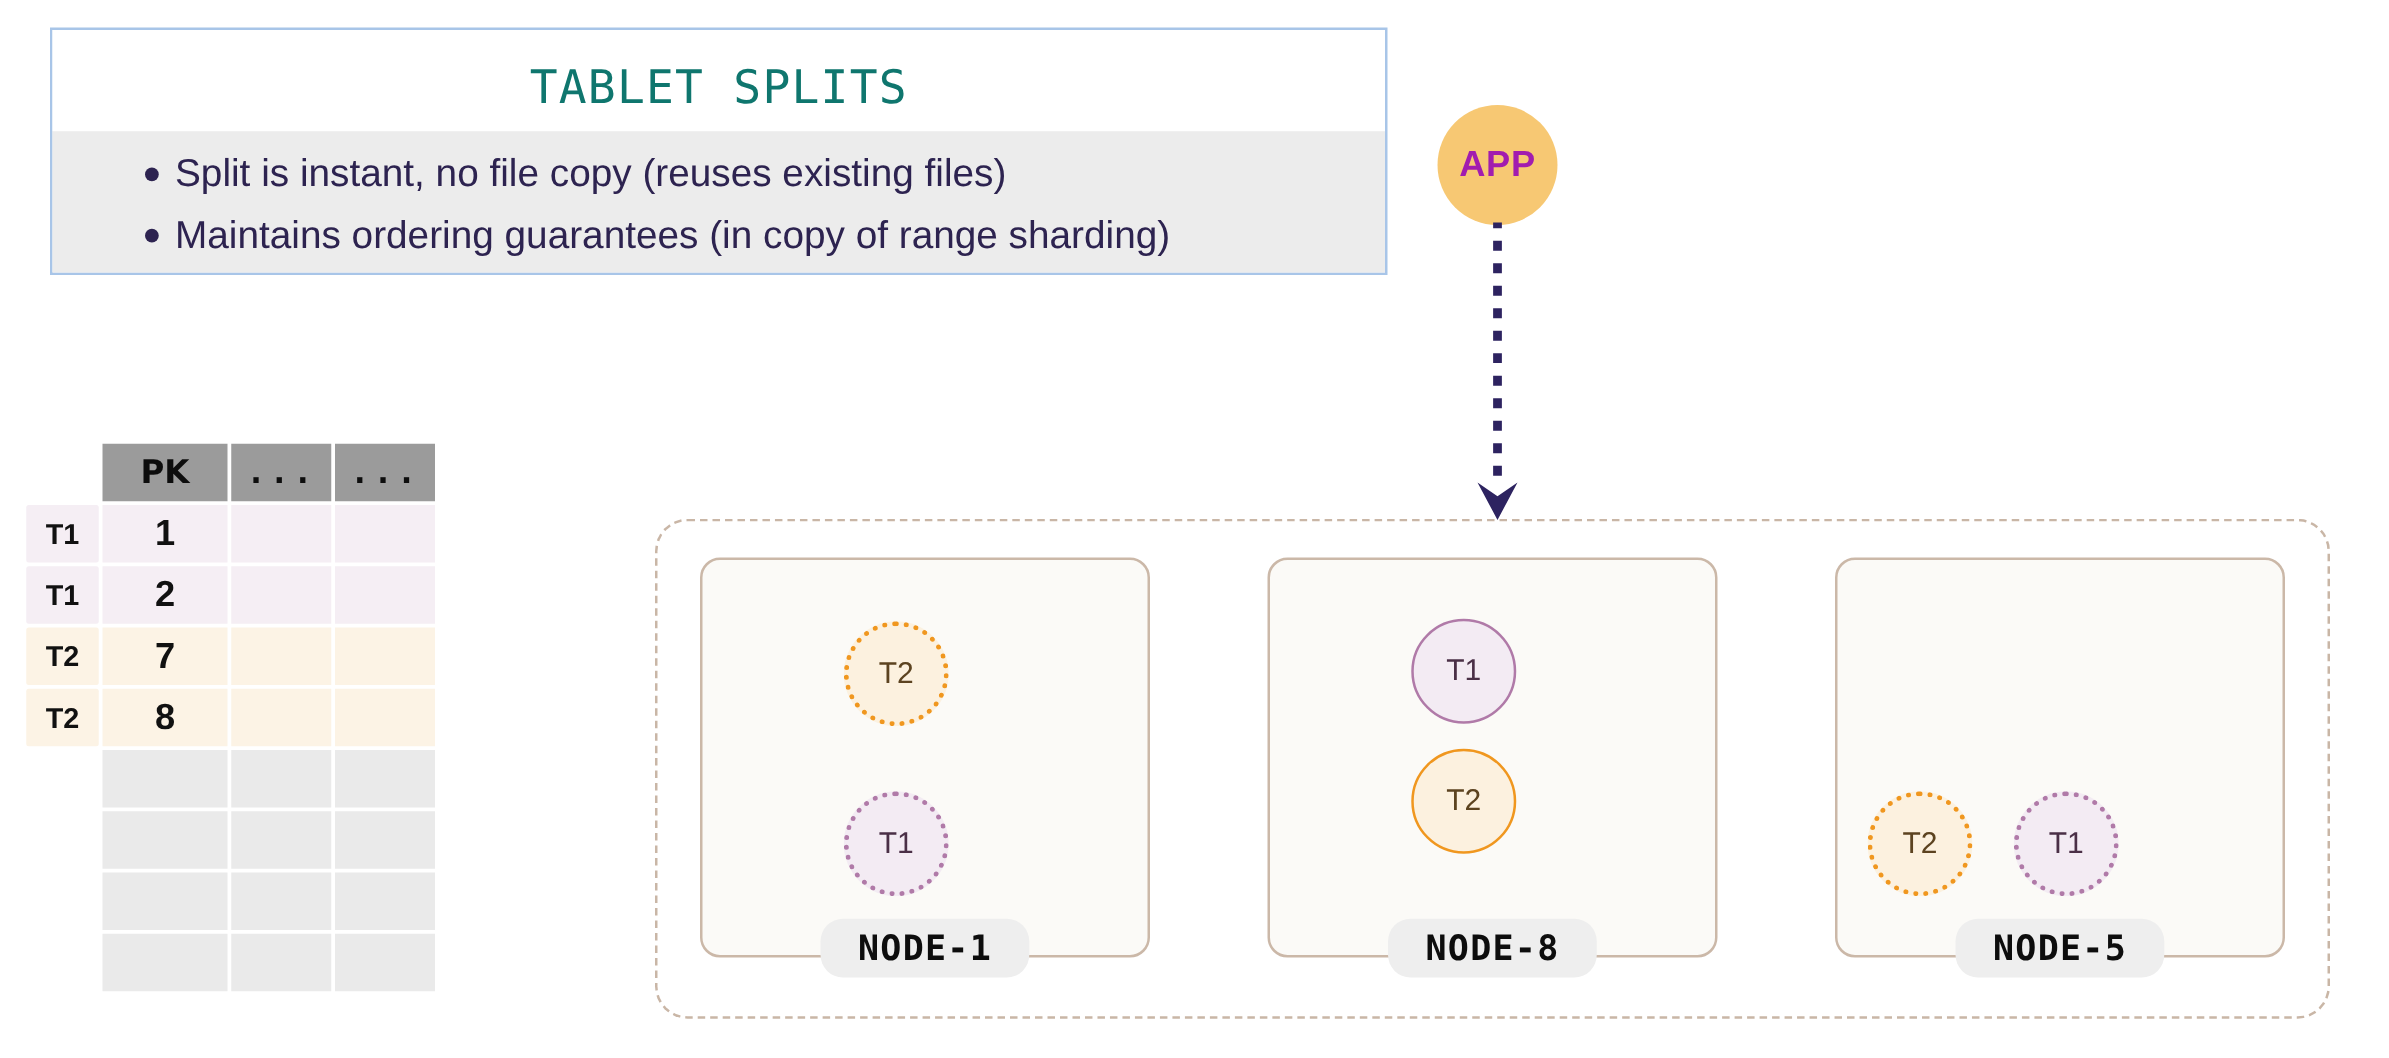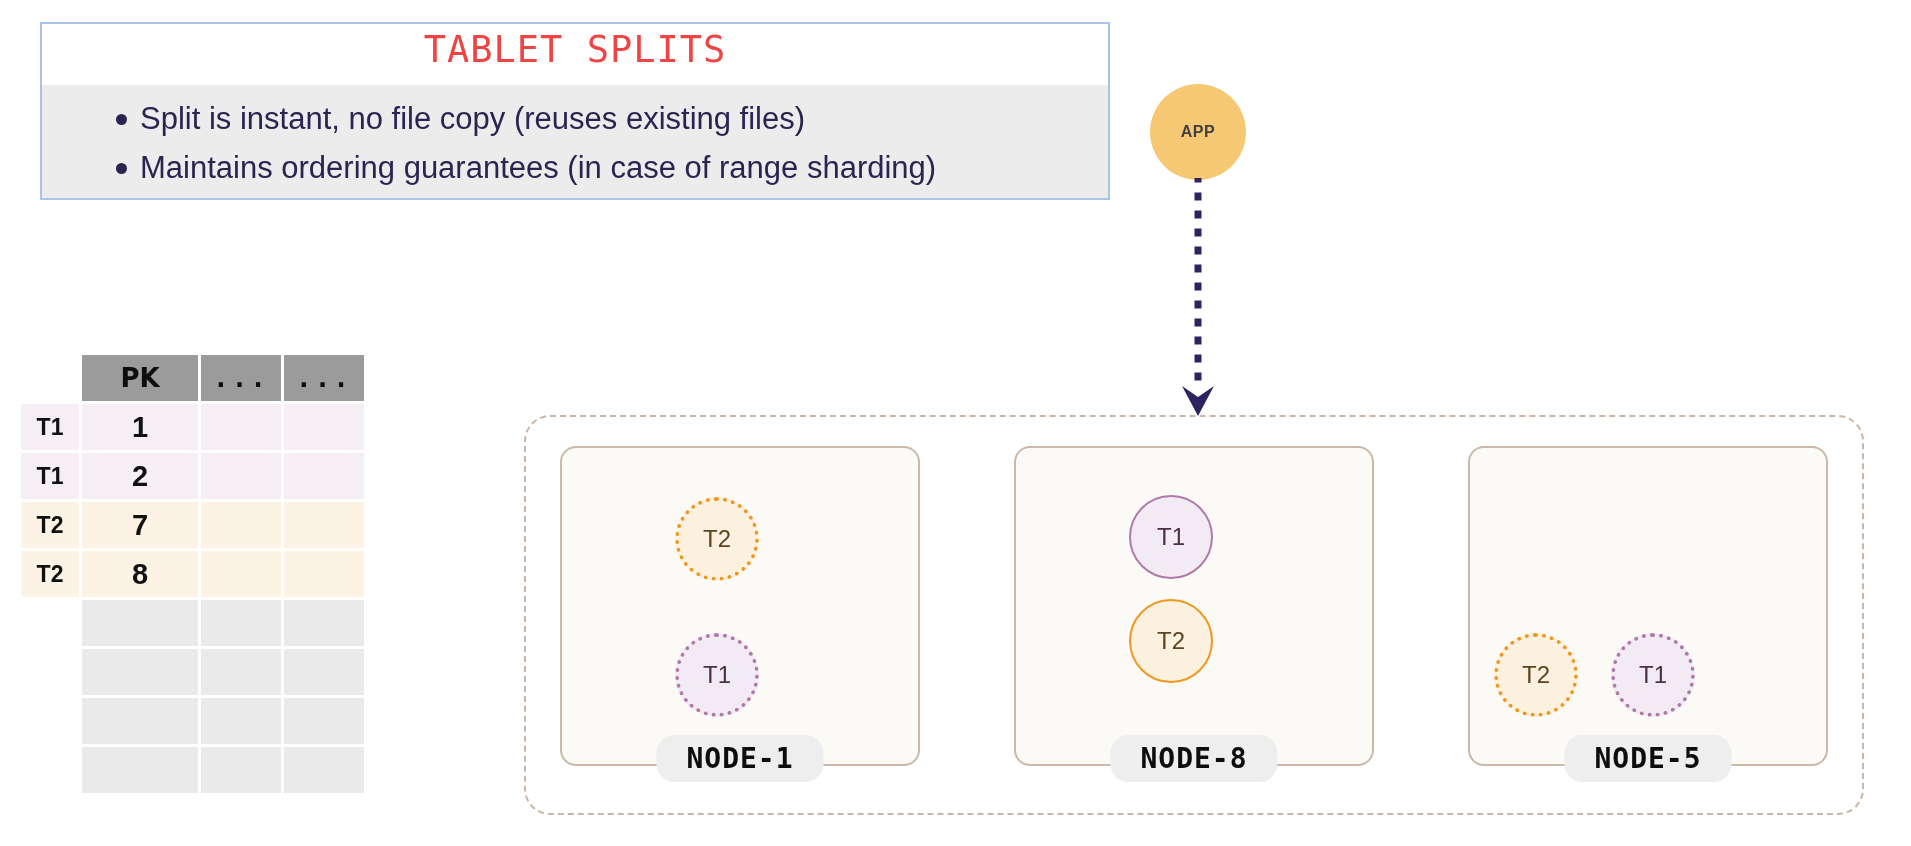--- a/index.html
+++ b/index.html
@@ -23,23 +23,23 @@
     top: 22px;
     width: 1070px;
     border: 2px solid #a8c5e8;
     box-sizing: border-box;
     background: #ffffff;
   }
   #callout-title {
     text-align: center;
     font-family: "DejaVu Sans Mono", "Liberation Mono", monospace;
     font-size: 37px;
-    color: #ef4444;
+    color: #0f766e;
     letter-spacing: 1px;
-    padding: 4px 0 14px 0;
+    padding: 24px 0 14px 0;
     background: #ffffff;
     font-weight: 400;
   }
   #callout-body {
     background: #ececec;
     padding: 8px 0 4px 0;
   }
   #callout-list {
     margin: 0;
     padding: 0;
@@ -97,21 +97,21 @@
     font-weight: bold;
     text-align: center;
     vertical-align: middle;
     height: 42px;
     font-family: "DejaVu Sans", sans-serif;
   }
   .hdr-cell.mono {
     font-family: "DejaVu Sans Mono", "Liberation Mono", monospace;
     letter-spacing: 3px;
   }
-  .col-pk  { width: 116px; }
+  .col-pk  { width: 100px; }
   .col-dot { width: 80px; }
   .data-cell {
     height: 46px;
     text-align: center;
     vertical-align: middle;
     font-size: 29px;
     font-weight: bold;
     color: #111111;
   }
   .data-cell.t1 { background: #f5eef4; }
@@ -123,23 +123,23 @@
     position: absolute;
     left: 1150px;
     top: 84px;
     width: 96px;
     height: 96px;
     border-radius: 50%;
     background: #f7c873;
     display: flex;
     align-items: center;
     justify-content: center;
-    font-size: 16px;
-    font-weight: bold;
-    color: #404040;
+    font-size: 29px;
+    font-weight: bold;
+    color: #a21caf;
     letter-spacing: 0.5px;
   }
   #app-arrow {
     position: absolute;
     left: 1168px;
     top: 178px;
     width: 60px;
     height: 240px;
   }
 
@@ -236,21 +236,21 @@
 <div id="callout">
   <div id="callout-title">TABLET SPLITS</div>
   <div id="callout-body">
     <ul id="callout-list">
       <li>
         <span class="bullet"></span>
         <span>Split is instant, no file copy (reuses existing files)</span>
       </li>
       <li>
         <span class="bullet"></span>
-        <span>Maintains ordering guarantees (in case of range sharding)</span>
+        <span>Maintains ordering guarantees (in copy of range sharding)</span>
       </li>
     </ul>
   </div>
 </div>
 
 <div id="table-wrap">
   <table id="tbl">
     <tbody>
         <tr>
       <td class="rowlab-cell blank"></td>

